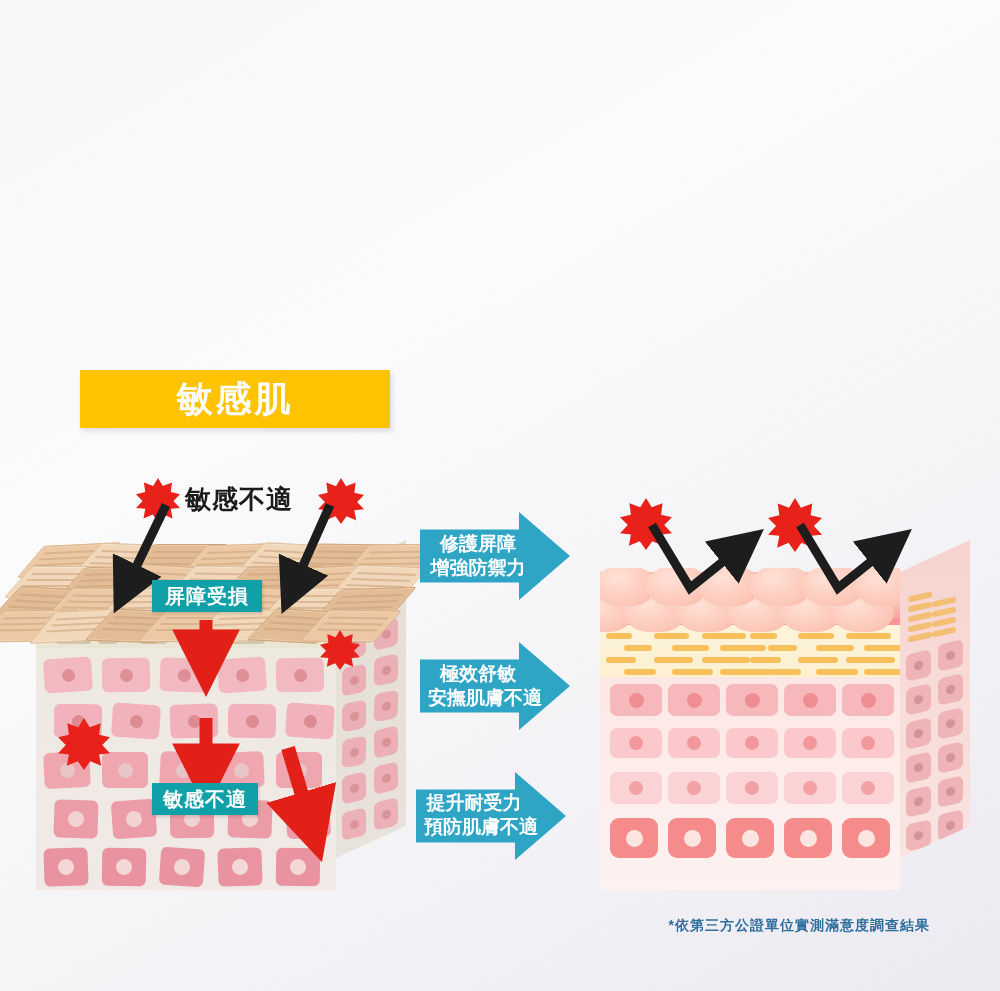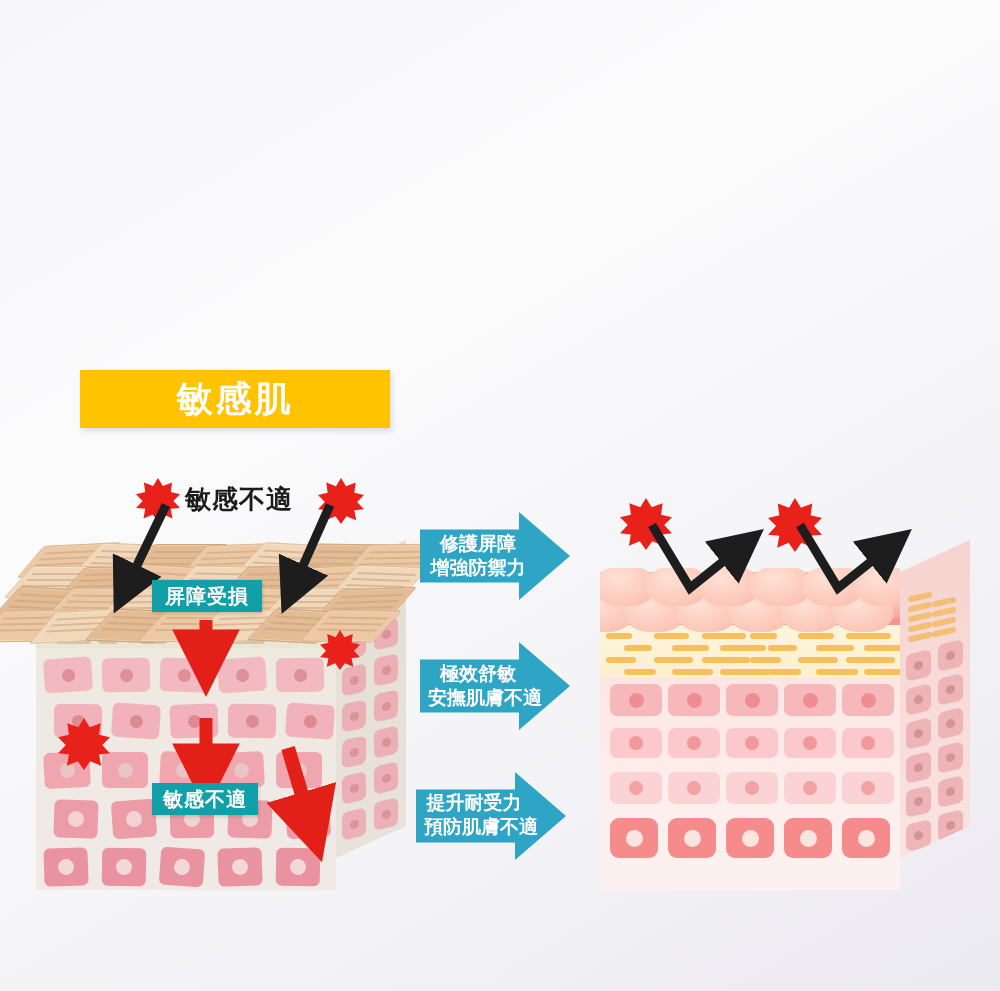--- a/index.html
+++ b/index.html
@@ -655,14 +655,15 @@
       <div>增強防禦力</div>
     </div>
   </div>
   <div class="blockarrow" id="arrow-3">
     <div class="txt">
       <div>提升耐受力</div>
       <div>預防肌膚不適</div>
     </div>
   </div>
 
+  <div id="footnote">*依第三方公證單位實測滿意度調查結果</div>
 
 </div>
 
 </body></html>

